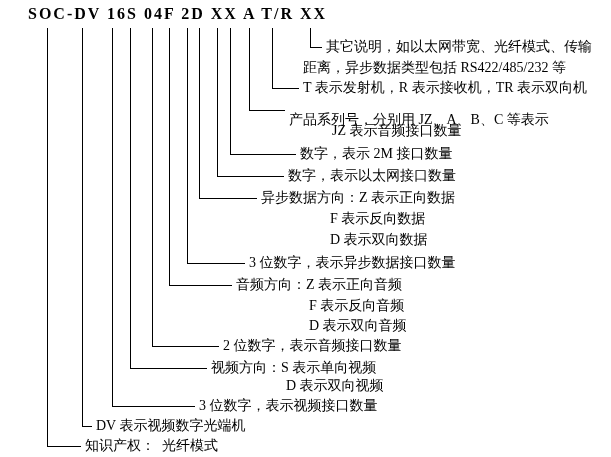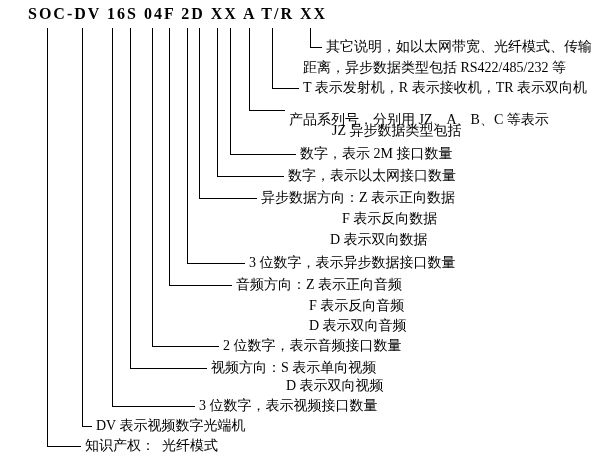--- a/index.html
+++ b/index.html
@@ -61,25 +61,25 @@
     <path d="M230 28 V154 H296"></path>
     <path d="M249 28 V110 H285"></path>
     <path d="M272 28 V88 H299"></path>
     <path d="M310 28 V47 H322"></path>
   </svg>
 
   <div class="label" style="left:326px; top:39px">其它说明，如以太网带宽、光纤模式、传输</div>
   <div class="label" style="left:303px; top:60px">距离，异步数据类型包括 RS422/485/232 等</div>
   <div class="label" style="left:303px; top:80px">T 表示发射机，R 表示接收机，TR 表示双向机</div>
   <div class="label" style="left:289px; top:112px">产品系列号，分别用 JZ、A、B、C 等表示</div>
-  <div class="label" style="left:332px; top:123px">JZ 异步数据类型包括</div>
+  <div class="label" style="left:332px; top:123px">JZ 表示音频接口数量</div>
   <div class="label" style="left:300px; top:146px">数字，表示 2M 接口数量</div>
   <div class="label" style="left:288px; top:168px">数字，表示以太网接口数量</div>
   <div class="label" style="left:261px; top:190px">异步数据方向：Z 表示正向数据</div>
-  <div class="label" style="left:342px; top:211px">F 表示反向数据</div>
+  <div class="label" style="left:330px; top:211px">F 表示反向数据</div>
   <div class="label" style="left:330px; top:232px">D 表示双向数据</div>
   <div class="label" style="left:249px; top:255px">3 位数字，表示异步数据接口数量</div>
   <div class="label" style="left:236px; top:277px">音频方向：Z 表示正向音频</div>
   <div class="label" style="left:309px; top:298px">F 表示反向音频</div>
   <div class="label" style="left:309px; top:318px">D 表示双向音频</div>
   <div class="label" style="left:223px; top:338px">2 位数字，表示音频接口数量</div>
   <div class="label" style="left:211px; top:360px">视频方向：S 表示单向视频</div>
   <div class="label" style="left:286px; top:378px">D 表示双向视频</div>
   <div class="label" style="left:199px; top:398px">3 位数字，表示视频接口数量</div>
   <div class="label" style="left:96px;  top:418px">DV 表示视频数字光端机</div>

